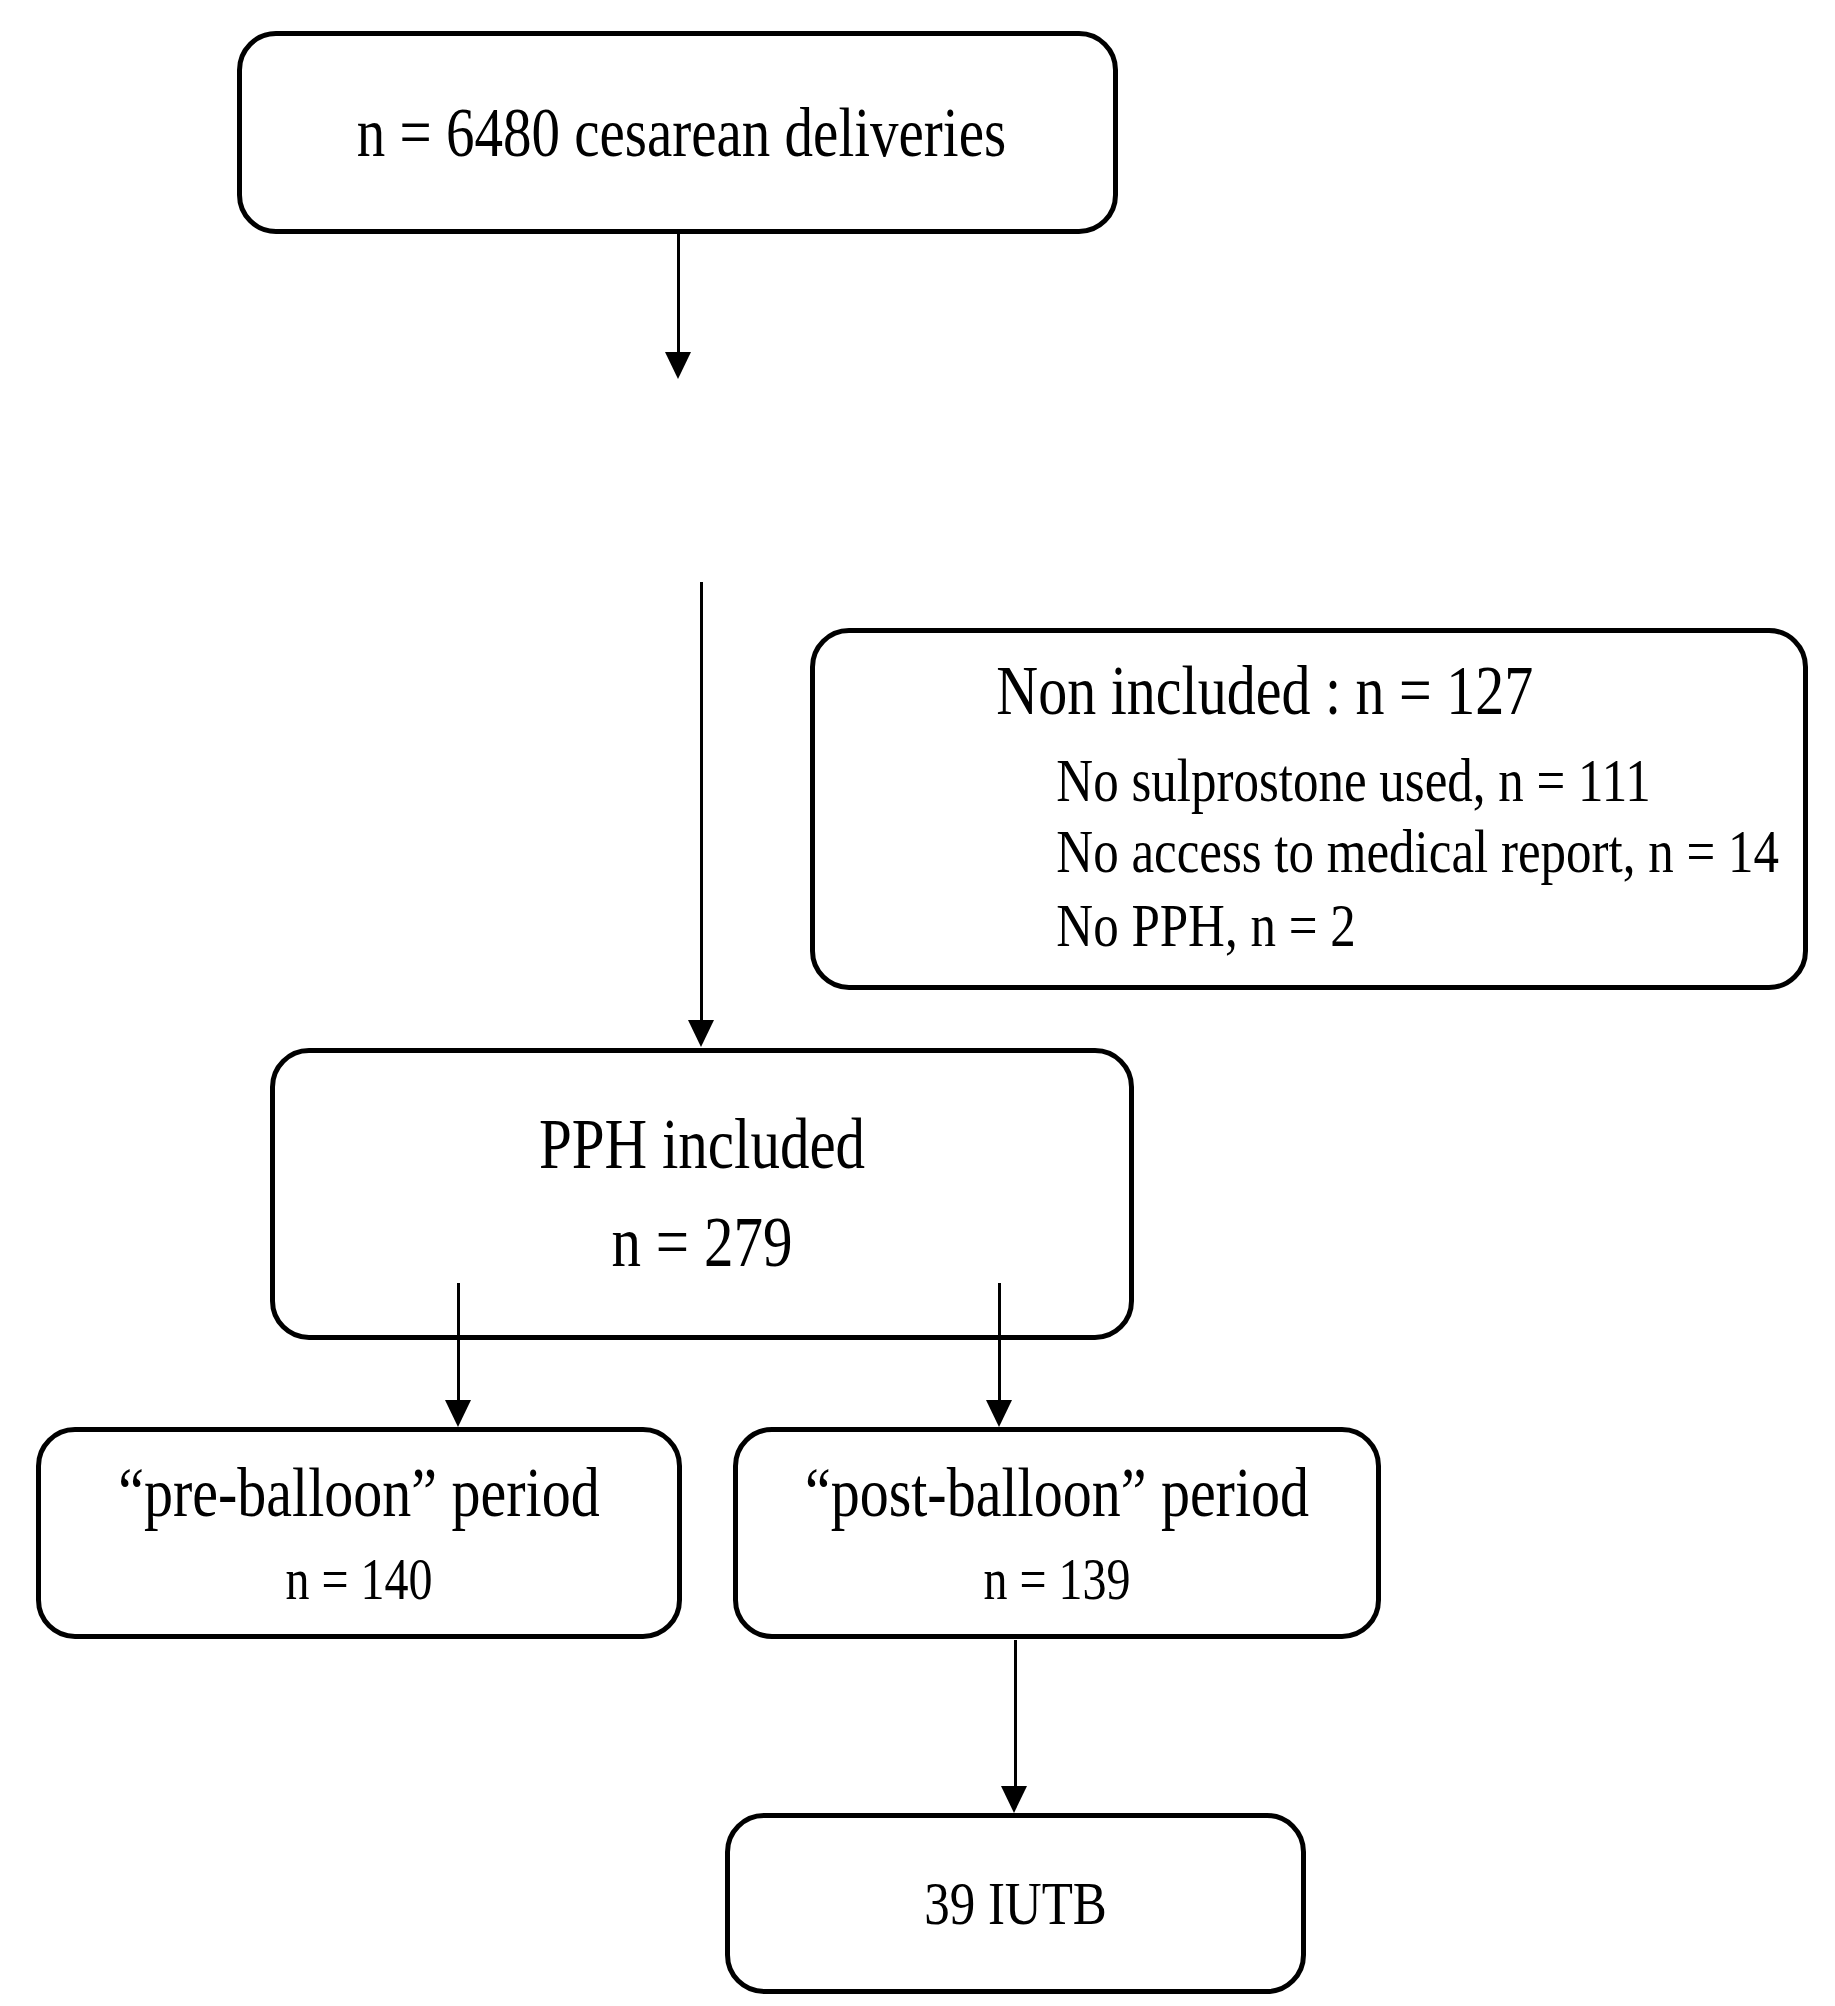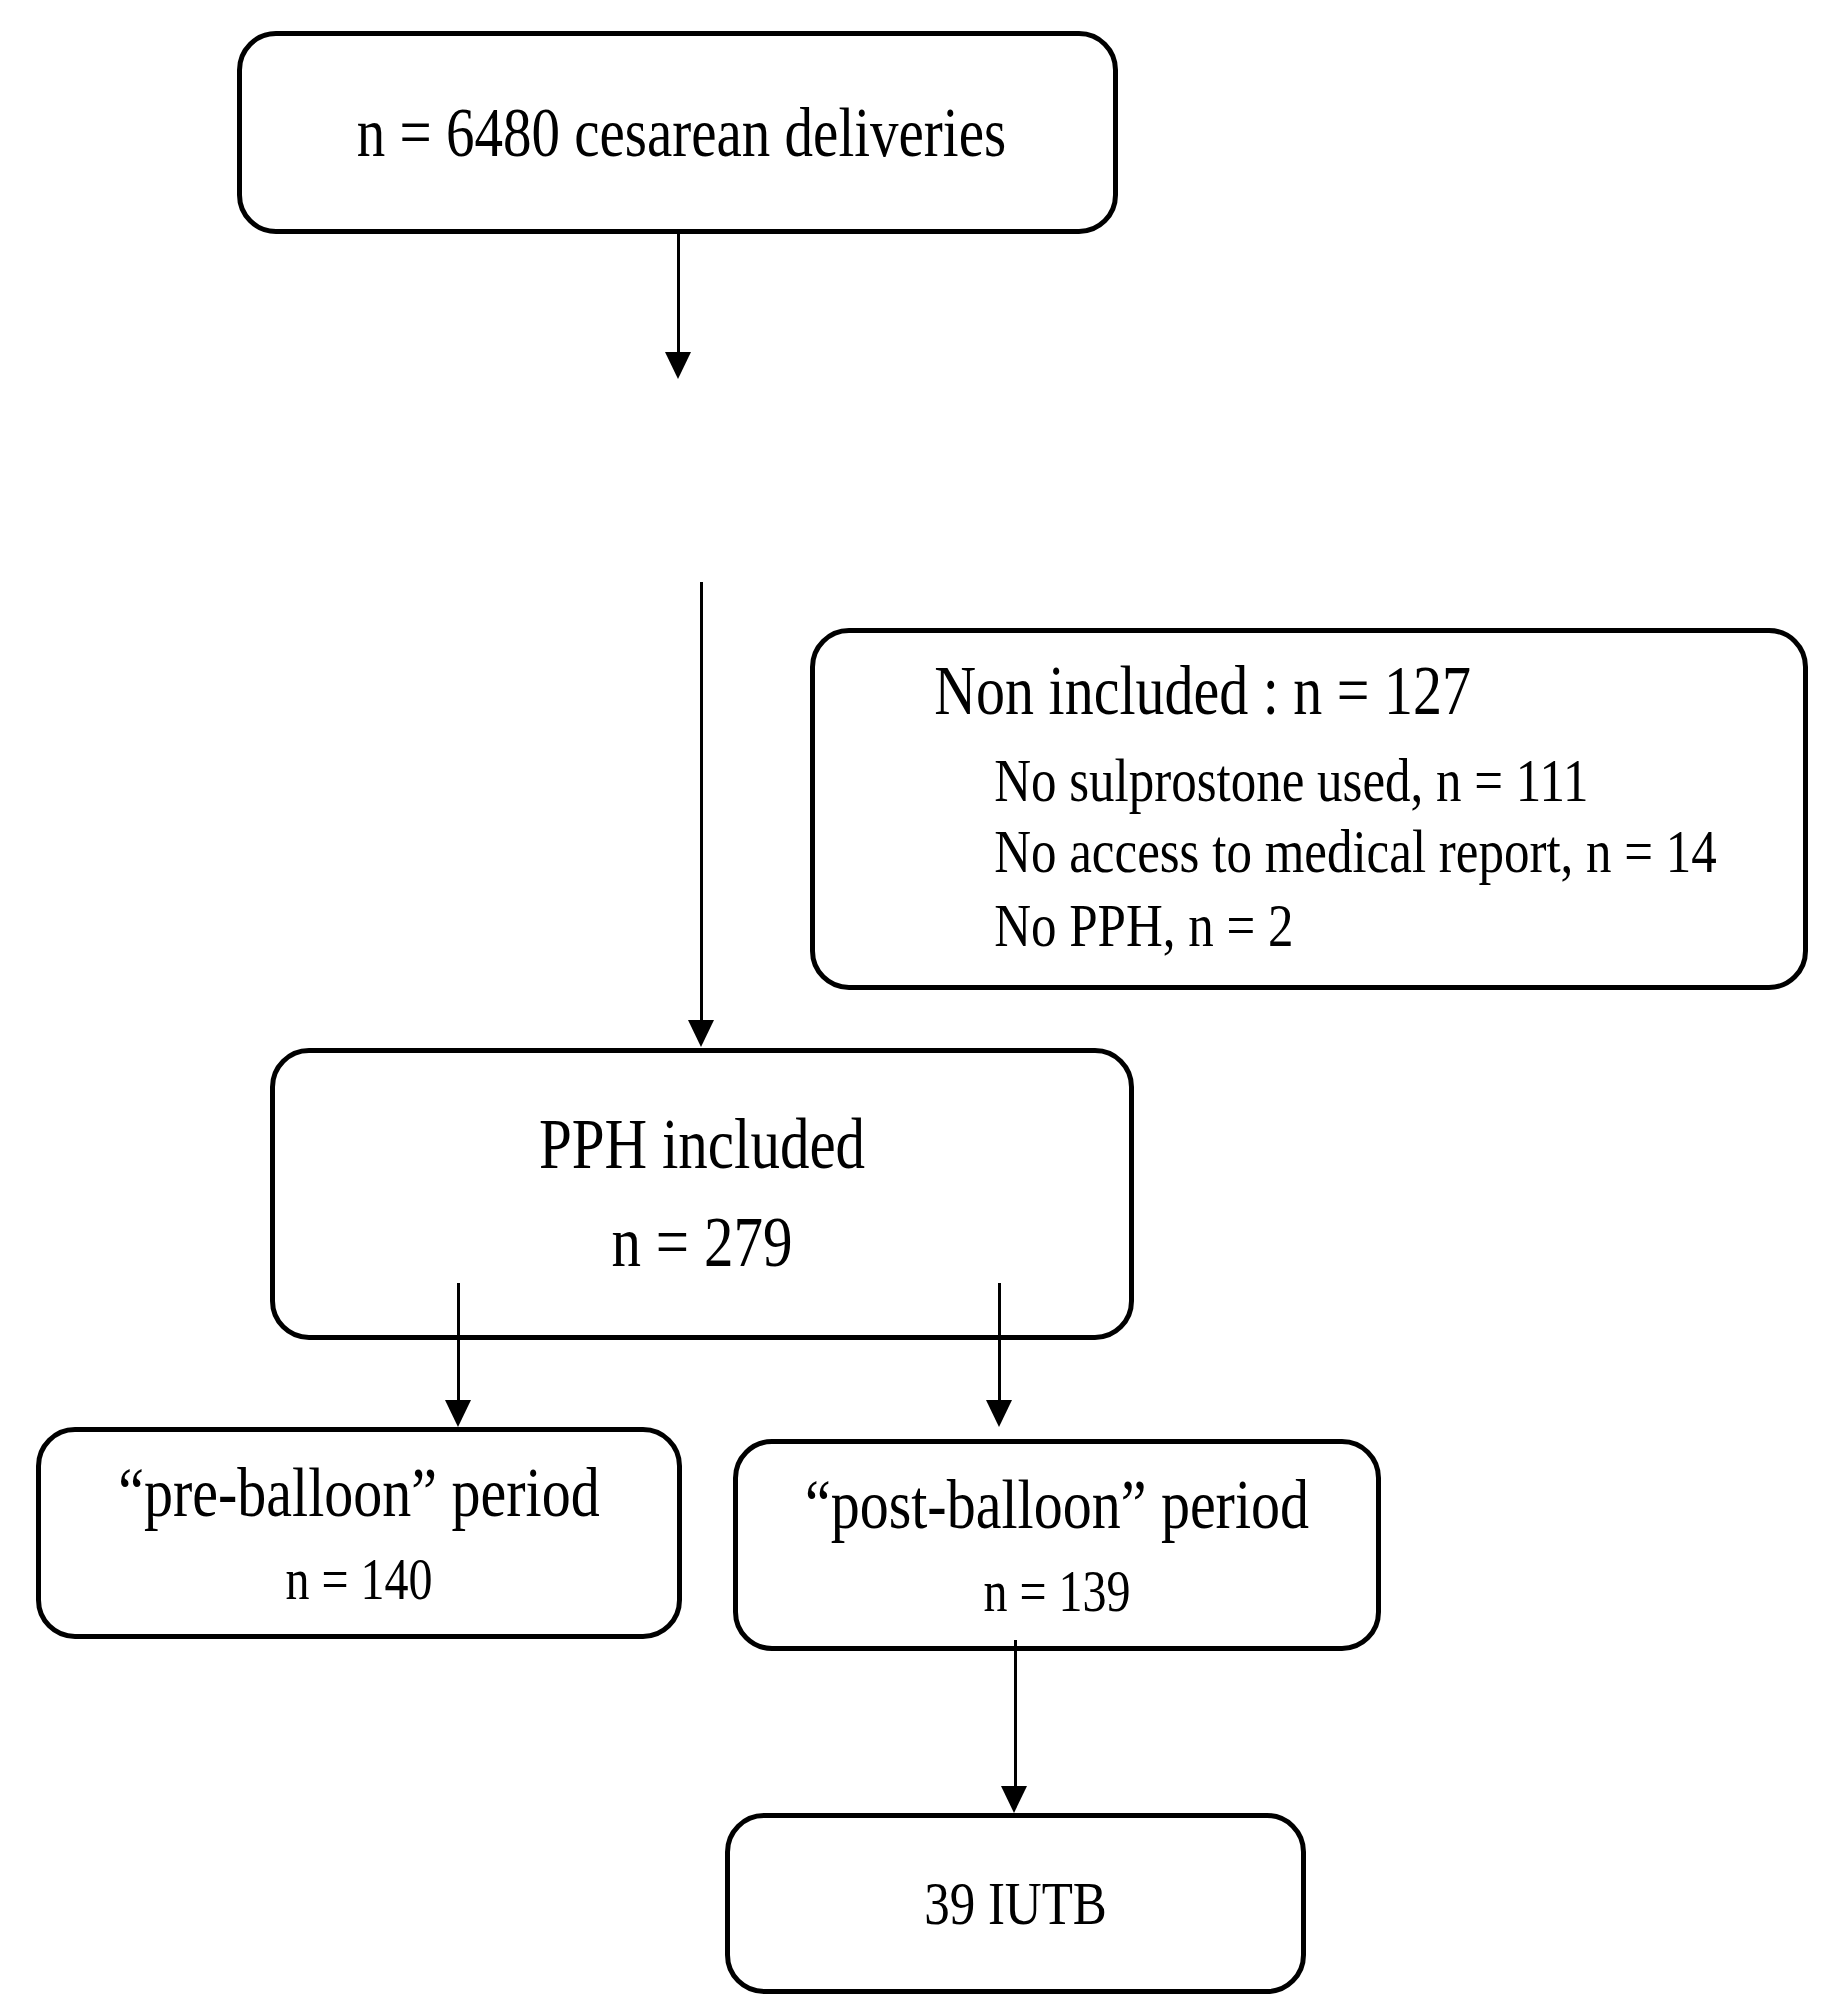--- a/index.html
+++ b/index.html
@@ -46,24 +46,24 @@
     width: 0;
     height: 0;
     border-left: 13.8px solid transparent;
     border-right: 13.8px solid transparent;
     border-top: 27.5px solid #000000;
   }
 
   
   #box-cesarean      { left: 237px;  top: 31px;   width: 881px; height: 203px; padding-left: 8px; }
   #box-eligible      { left: 259px;  top: 379px;  width: 867px; height: 203px; }
-  #box-non-included  { left: 810px; top: 628px;  width: 998px; height: 362px; justify-content: center; }
+  #box-non-included  { left: 810px; top: 628px;  width: 998px; height: 362px; justify-content: flex-end; }
   #box-pph-included  { left: 270px;  top: 1048px; width: 864px; height: 292px; }
   #box-pre-balloon   { left: 36px;   top: 1427px; width: 646px;  height: 212px; }
-  #box-post-balloon  { left: 733px;  top: 1427px; width: 648px;  height: 212px; margin-top: 12px; }
+  #box-post-balloon  { left: 733px;  top: 1427px; width: 648px;  height: 212px; }
   #box-iutb          { left: 725px;  top: 1813px; width: 581px;  height: 181px; justify-content: center; }
 
   
   .t-cesarean   { font-size: 57px; }
   .t-eligible   { font-size: 58px; }
   .gap-lines    { row-gap: 16px; }
   .t-pph        { font-size: 59px; }
   .t-period     { font-size: 58px; }
   .t-n-small    { font-size: 48px; }
   .t-iutb       { font-size: 51px; }

